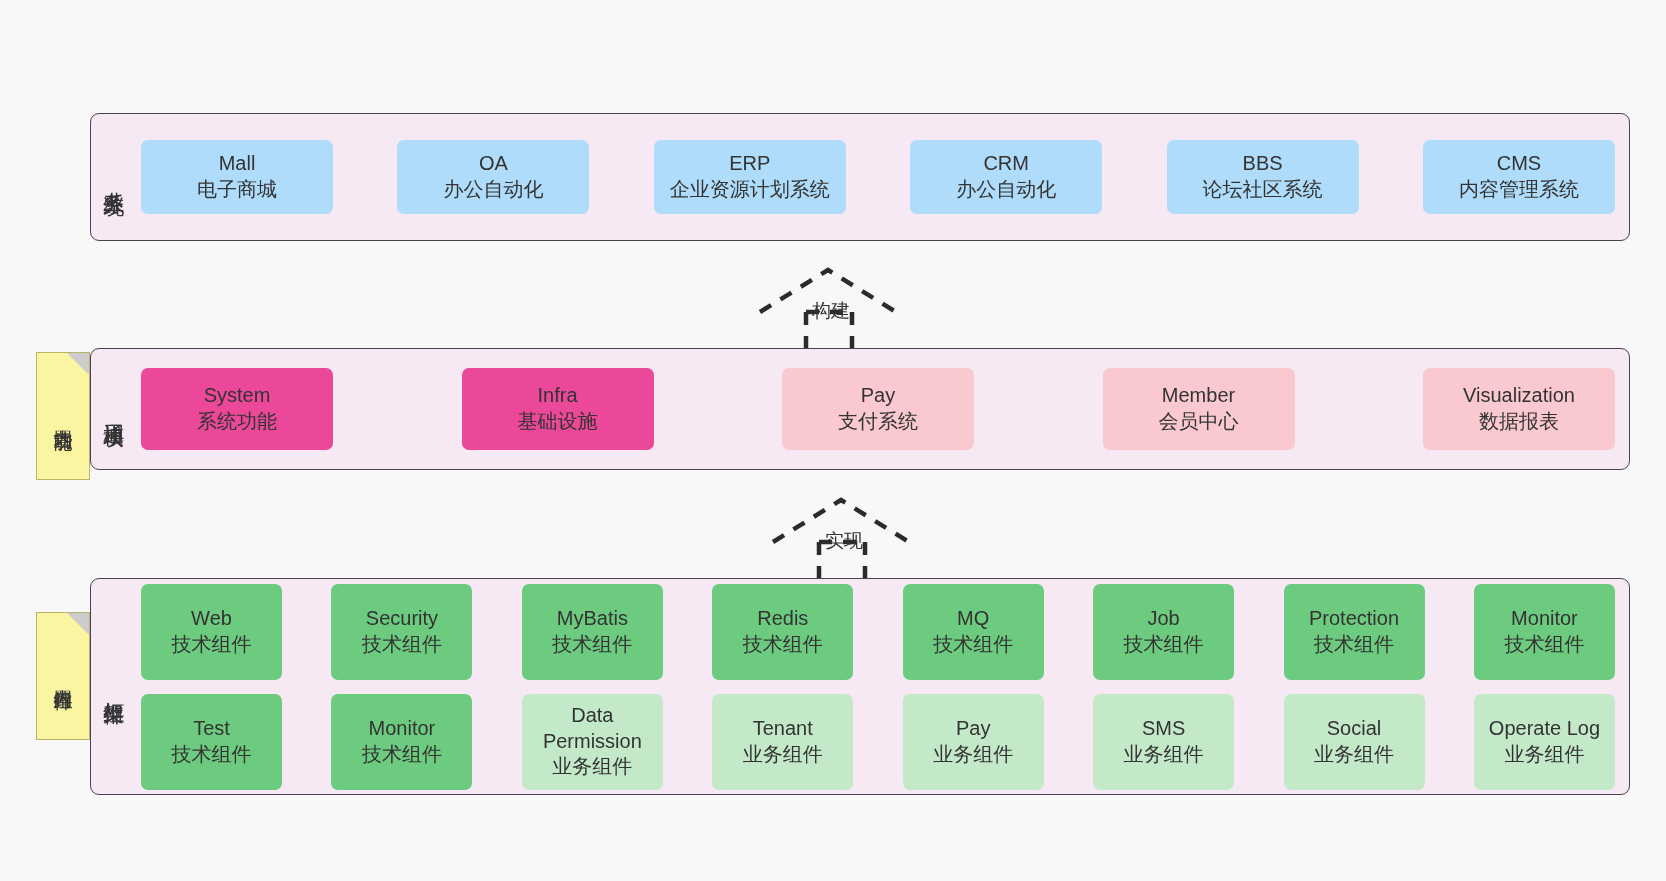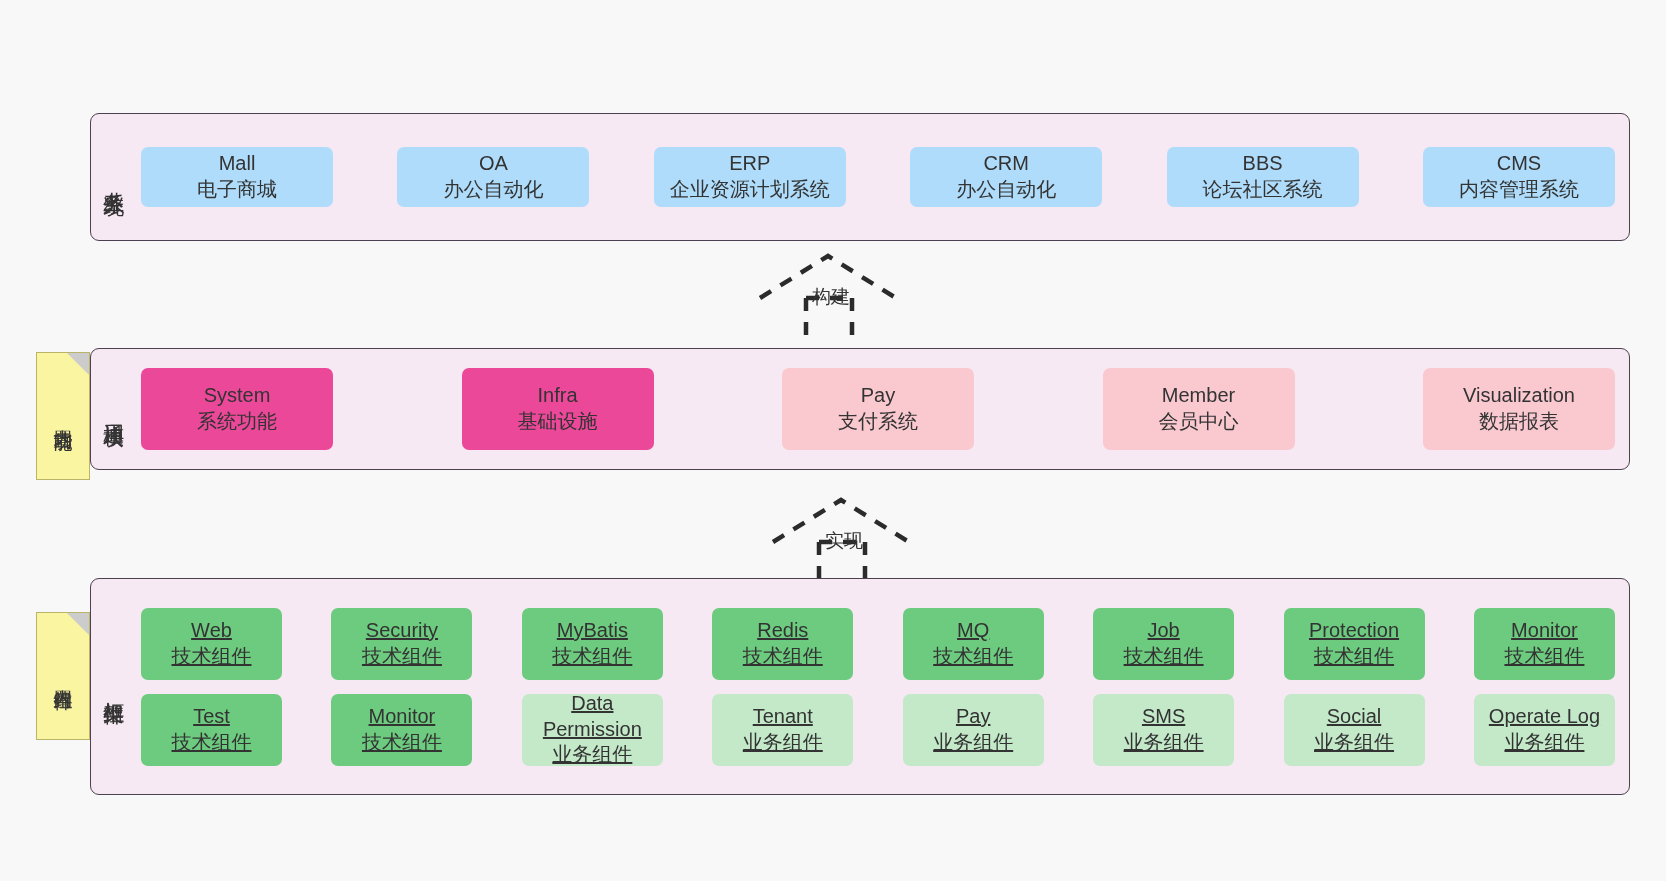--- a/index.html
+++ b/index.html
@@ -69,27 +69,27 @@
   }
   .card .l1{white-space:normal;}
   .card .l2{white-space:nowrap;}
   .c-blue{background:#aedcfa;}
   .c-red{background:#ec4899;}
   .c-pink{background:#fac9d0;}
   .c-green{background:#6ccb7f;}
   .c-lightgreen{background:#c3e9c9;}
 
   
-  .biz .card{width:192px;height:60px;}
+  .biz .card{width:192px;height:74px;}
 
   
   .mod .card{width:192px;height:82px;}
 
   
-  .fw .card{width:141px;height:72px;text-decoration:underline;}
+  .fw .card{width:141px;height:96px;}
 
   
   .note{
     position:absolute;
     background:#faf5a0;
     border:1px solid #b9b46a;
     box-sizing:border-box;
     display:flex;
     align-items:center;
     justify-content:center;
@@ -152,21 +152,21 @@
           <span class="l2">论坛社区系统</span>
         </div>
         <div class="card c-blue">
           <span class="l1">CMS</span>
           <span class="l2">内容管理系统</span>
         </div>
       </div>
     </div>
   </div>
 
-  <div class="arrow" id="arrow-build" style="left:760px;top:248px;width:180px;height:90px;text-align:right;">
+  <div class="arrow" id="arrow-build" style="left:760px;top:262px;width:180px;height:90px;text-align:right;">
     <svg width="180" height="90" viewBox="0 0 180 90">
       <path d="M0 50 L68 8 L136 50" fill="none" stroke="#2b2b2b" stroke-width="4.5" stroke-dasharray="13,11" stroke-linecap="butt"></path>
       <path d="M46 50 L46 90 M92 50 L92 90 M46 50 L92 50" fill="none" stroke="#2b2b2b" stroke-width="4.5" stroke-dasharray="13,11"></path>
     </svg>
     <span class="arrow-label" style="left:52px;top:36px;">构建</span>
   </div>
 
   <div class="note" id="note-builtin-function" style="left:36px;top:352px;width:54px;height:128px;">
     <span class="fold"></span>
     <span>内置功能</span>

